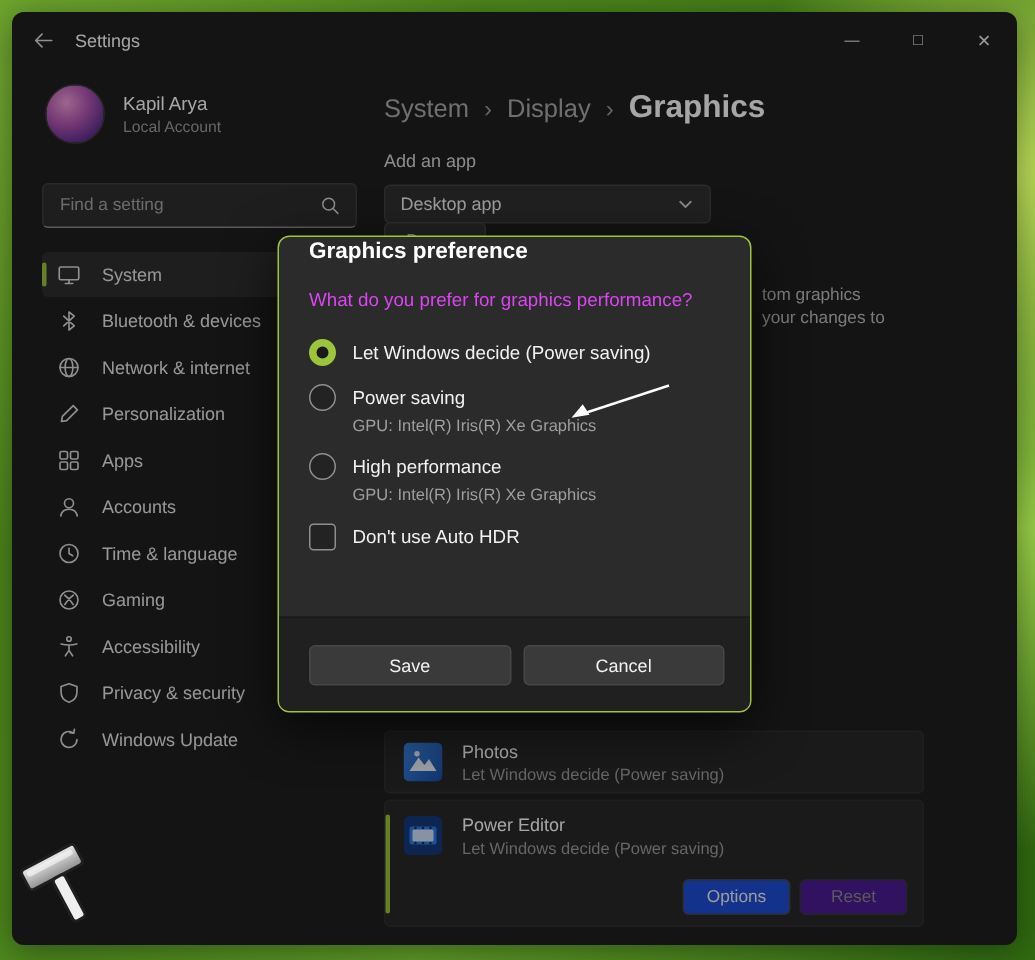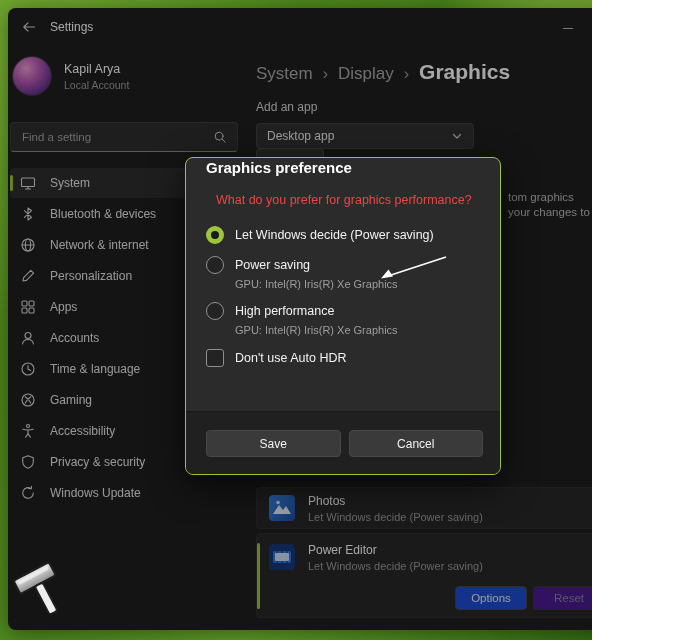--- a/index.html
+++ b/index.html
@@ -1,34 +1,34 @@
 <!DOCTYPE html>
 <html><head>
 <meta charset="utf-8">
 <style>
   html,body{margin:0;padding:0;}
   body{font-family:"Liberation Sans","DejaVu Sans",sans-serif;}
-  .desktop{position:relative;width:592px;height:640px;overflow:hidden;
+  .desktop{position:relative;width:690px;height:640px;overflow:hidden;
     background:
       radial-gradient(circle at 97% 18%, #c8e85e 0%, rgba(200,232,94,0) 22%),
       radial-gradient(circle at 99% 55%, #9ed44a 0%, rgba(158,212,74,0) 28%),
       radial-gradient(circle at 1% 8%, #72a930 0%, rgba(114,169,48,0) 35%),
       radial-gradient(circle at 40% 100%, #63a028 0%, rgba(99,160,40,0) 55%),
       linear-gradient(135deg, #5a9422 0%, #447f18 45%, #2f6a10 100%);}
   .window{position:absolute;left:8px;top:8px;width:670px;height:622px;background:#202020;
     border-radius:8px;overflow:hidden;box-shadow:0 4px 24px rgba(0,0,0,.45);}
   
   .titlebar{height:38px;display:flex;align-items:center;color:#fff;}
   .back-btn{width:42px;height:38px;display:flex;align-items:center;justify-content:center;cursor:pointer;}
   .tb-title{font-size:12px;color:#ffffff;}
   .tb-controls{margin-left:auto;display:flex;height:38px;}
   .tb-btn{width:44px;height:38px;display:flex;align-items:center;justify-content:center;font-size:12px;color:#e8e8e8;cursor:pointer;}
   
   .body{position:absolute;top:38px;left:0;right:0;bottom:0;display:flex;}
-  .sidebar{width:242px;flex:none;box-sizing:border-box;padding:6px 12px 0 2px;}
+  .sidebar{width:242px;flex:none;box-sizing:border-box;padding:6px 12px 0 20px;}
   .profile{display:flex;align-items:center;gap:12px;padding:4px 0 12px 2px;cursor:pointer;}
   .avatar{width:38px;height:38px;border-radius:50%;flex:none;
     background:radial-gradient(circle at 35% 30%, #ef9ed8 0%, #b457b4 40%, #6a3496 72%, #33205c 100%);
     border:1px solid #3a3a3a;}
   .p-name{font-size:12.5px;color:#ffffff;}
   .p-sub{font-size:10.5px;color:#9f9f9f;margin-top:3px;}
   .searchbox{margin-top:14px;height:28px;background:#2f2f2f;border:1px solid #3f3f3f;border-bottom:1px solid #8d8d8d;
     border-radius:4px;display:flex;align-items:center;padding:0 9px;}
   .searchbox input{flex:1;background:transparent;border:0;outline:none;color:#e6e6e6;font-size:11.5px;
     font-family:"Liberation Sans","DejaVu Sans",sans-serif;}
@@ -72,21 +72,21 @@
     font-size:11.5px;cursor:pointer;}
   .options-btn{background:#1d4ed8;border:1px solid #474747;color:#eeeeee;text-align:right;}
   .reset-btn{background:#4c1d95;border:1px solid #383838;color:#8a8a8a;}
   
   .dim{position:absolute;inset:0;background:rgba(0,0,0,.35);z-index:50;}
   .dialog{position:absolute;left:177px;top:149px;width:316px;height:318px;box-sizing:border-box;z-index:60;
     background:#2b2b2b;border:1px solid var(--accent);border-radius:8px;overflow:hidden;
     box-shadow:0 10px 34px rgba(0,0,0,.65);}
   .dlg-content{height:253px;box-sizing:border-box;padding:0 20px 0 20px;}
   .dlg-title{margin:0 0 14px 0;font-size:15px;font-weight:700;color:#ffffff;line-height:20px;}
-  .dlg-question{margin:0 0 16px 10px;font-size:12.5px;color:#ef4444;line-height:17px;}
+  .dlg-question{margin:0 0 16px 0;font-size:12.5px;color:#d946ef;line-height:17px;}
   .opt-row{display:flex;align-items:center;gap:11px;margin-bottom:10px;font-size:12.5px;color:#f2f2f2;cursor:pointer;height:20px;}
   .opt-row.tight{margin-bottom:2px;}
   .radio{width:18px;height:18px;box-sizing:border-box;border-radius:50%;border:1px solid #8f8f8f;background:#232323;flex:none;}
   .radio.checked{border:5px solid var(--accent);background:#1a1a1a;}
   .gpu-line{margin:0 0 10px 29px;font-size:11px;color:#9e9e9e;line-height:14px;}
   .chk-row{display:flex;align-items:center;gap:11px;margin-top:12px;font-size:12.5px;color:#f2f2f2;cursor:pointer;}
   .checkbox{width:18px;height:18px;box-sizing:border-box;border-radius:3px;border:1px solid #8f8f8f;background:#232323;flex:none;}
   .dlg-footer{height:65px;box-sizing:border-box;background:#202020;border-top:1px solid #1a1a1a;
     display:flex;gap:8px;padding:18px 17px 0 20px;}
   .dlg-btn{flex:1;height:27px;box-sizing:border-box;background:#3a3a3a;border:1px solid #474747;border-radius:4px;

